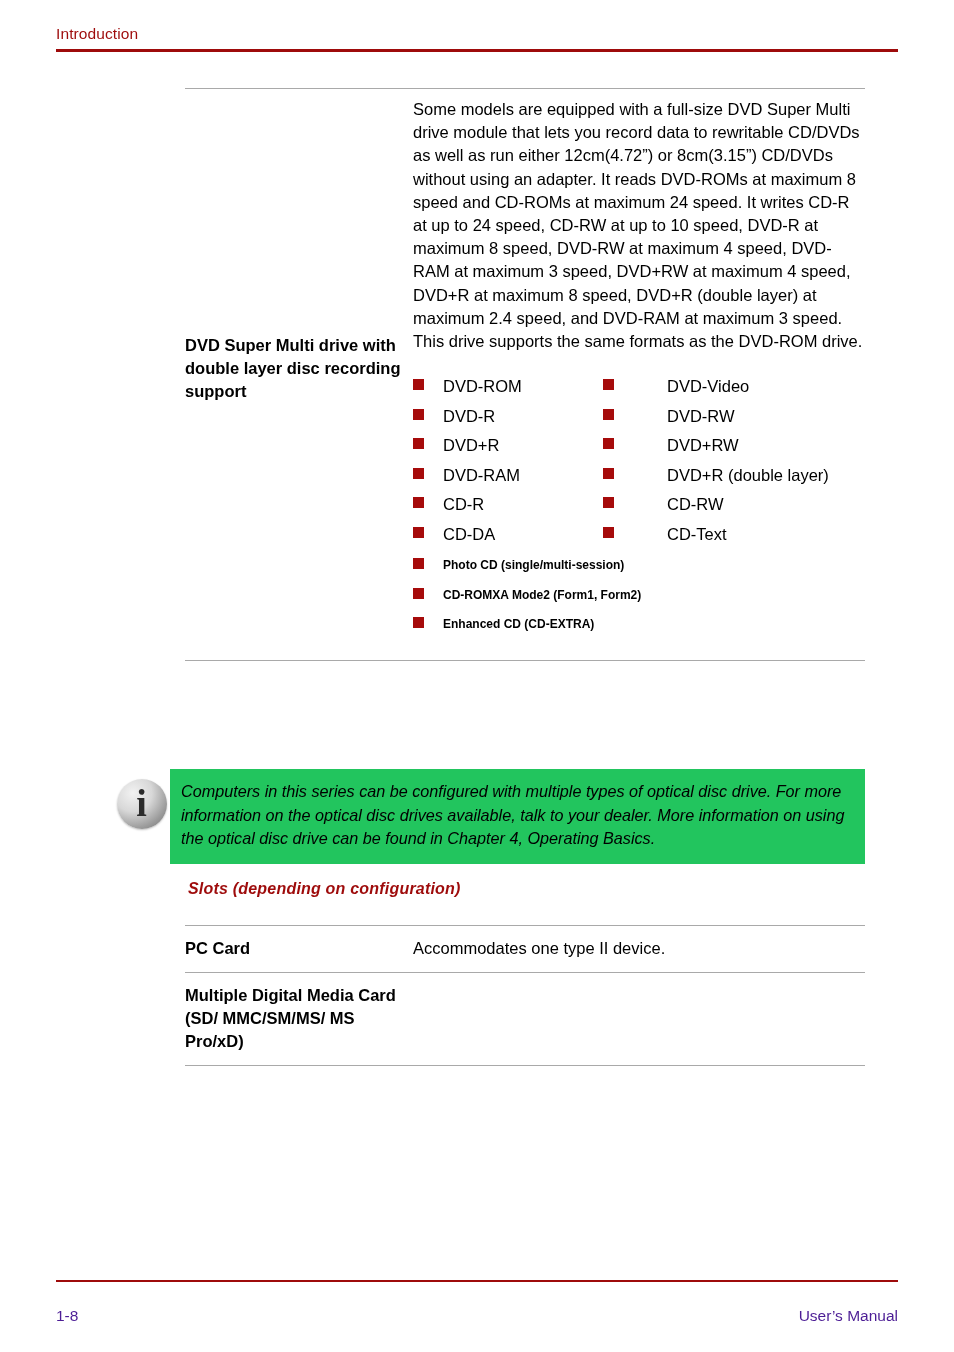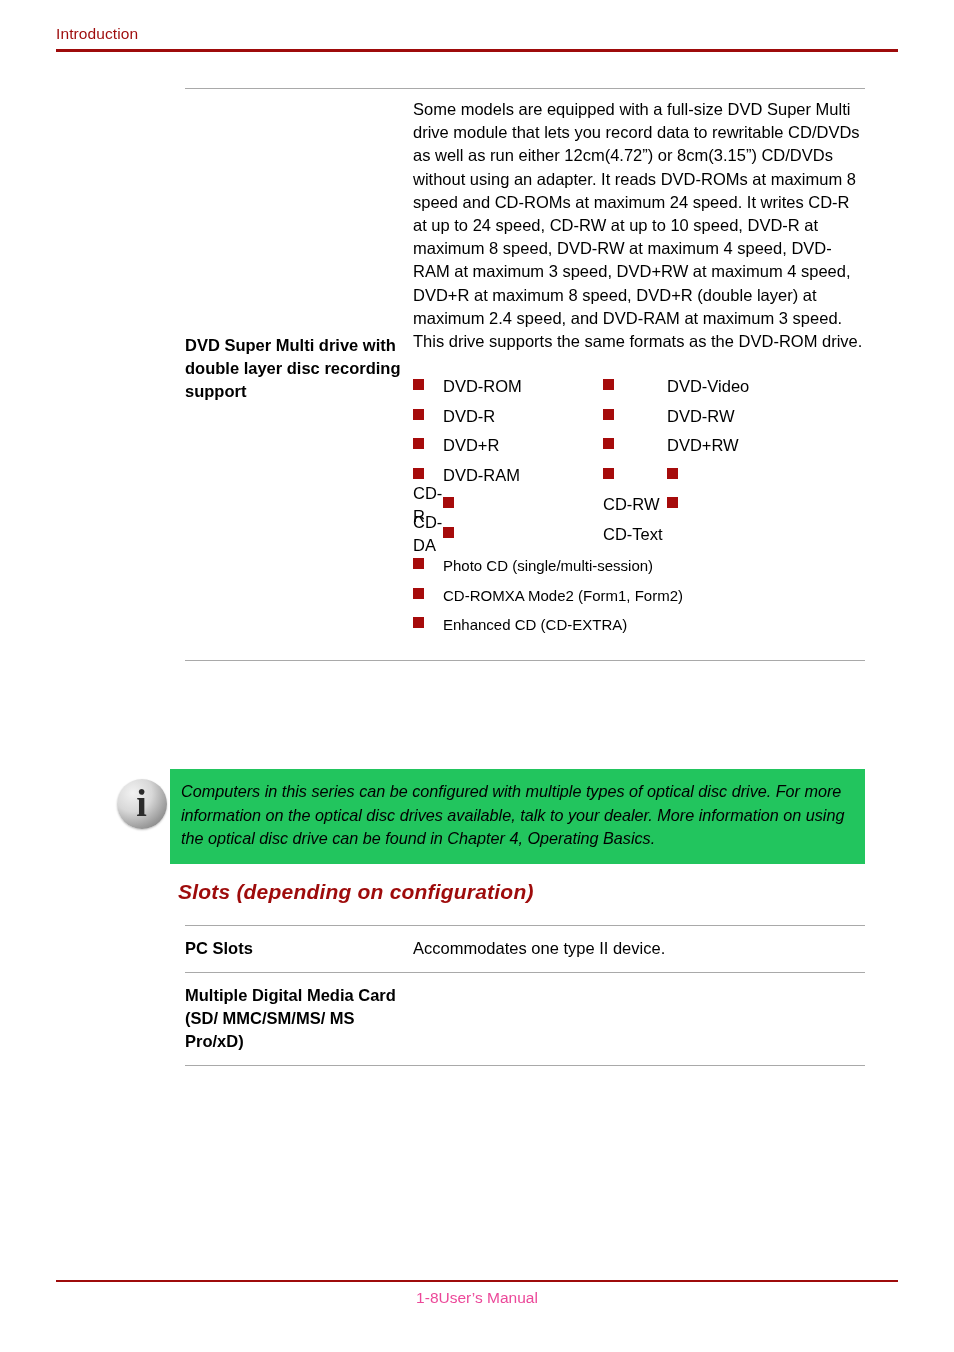--- a/index.html
+++ b/index.html
@@ -113,21 +113,22 @@
     display: flex;
     align-items: center;
     height: 29.5px;
   }
   .fmt-single-row .cellbullet {
     width: 30px;
     display: flex;
     align-items: center;
   }
   .fmt-single-row .celltext {
-    font-size: 15px;
+    font-size: 12px;
+    font-weight: bold;
   }
 
   
   .note-wrap {
     position: absolute;
     left: 113px;
     top: 769px;
     width: 752px;
     display: flex;
     align-items: flex-start;
@@ -165,47 +166,47 @@
     padding: 11px 14px 13px 11px;
     font-style: italic;
     font-size: 16.2px;
     line-height: 23.5px;
     color: #000;
   }
 
   
   .section-heading {
     position: absolute;
-    left: 178px;
+    left: 188px;
     top: 880px;
     font-style: italic;
     font-weight: bold;
-    font-size: 21px;
+    font-size: 16px;
     color: #9e0b0b;
     letter-spacing: 0.2px;
   }
 
   
   .footer {
     position: absolute;
     left: 56px;
     top: 1280px;
     width: 842px;
   }
   .footer-rule {
     height: 2px;
     background: #9e0b0b;
     width: 842px;
   }
   .footer-row {
     display: flex;
-    justify-content: center;
-    margin-top: 7px;
+    justify-content: space-between;
+    margin-top: 25px;
     font-size: 15.5px;
-    color: #ec4899;
+    color: #4c1d95;
   }
 </style>
 </head>
 <body>
 
 <div class="page">
 
   <div class="header">
     <div class="header-title">Introduction</div>
     <div class="header-rule"></div>
@@ -247,20 +248,21 @@
             </div>
           <div class="celltext">DVD+RW</div>
 
           <div class="cellbullet">
               <span class="bullet-sq"></span>
             </div>
           <div class="celltext">DVD-RAM</div>
           <div class="cellbullet">
               <span class="bullet-sq"></span>
             </div>
+          <div class="celltext">DVD+R (double layer)</div>
 
           <div class="cellbullet">
               <span class="bullet-sq"></span>
             </div>
           <div class="celltext">CD-R</div>
           <div class="cellbullet">
               <span class="bullet-sq"></span>
             </div>
           <div class="celltext">CD-RW</div>
 
@@ -308,21 +310,21 @@
     </div>
     <div class="note-box">Computers in this series can be configured with multiple types of optical disc drive. For more information on the optical disc drives available, talk to your dealer. More information on using the optical disc drive can be found in Chapter 4, Operating Basics.</div>
   </div>
 
   <div class="section-heading">Slots (depending on configuration)</div>
 
   <div class="spec-table" style="top: 925px;">
     <div class="rule-thin"></div>
 
     <div class="spec-row" style="padding: 11px 0 12px 0;">
-      <div class="spec-term">PC Slots</div>
+      <div class="spec-term">PC Card</div>
       <div class="spec-def">
         <p>Accommodates one type II device.</p>
       </div>
     </div>
 
     <div class="rule-thin"></div>
 
     <div class="spec-row" style="padding: 11px 0 12px 0;">
       <div class="spec-term">Multiple Digital Media Card (SD/ MMC/SM/MS/ MS Pro/xD)</div>
     </div>

